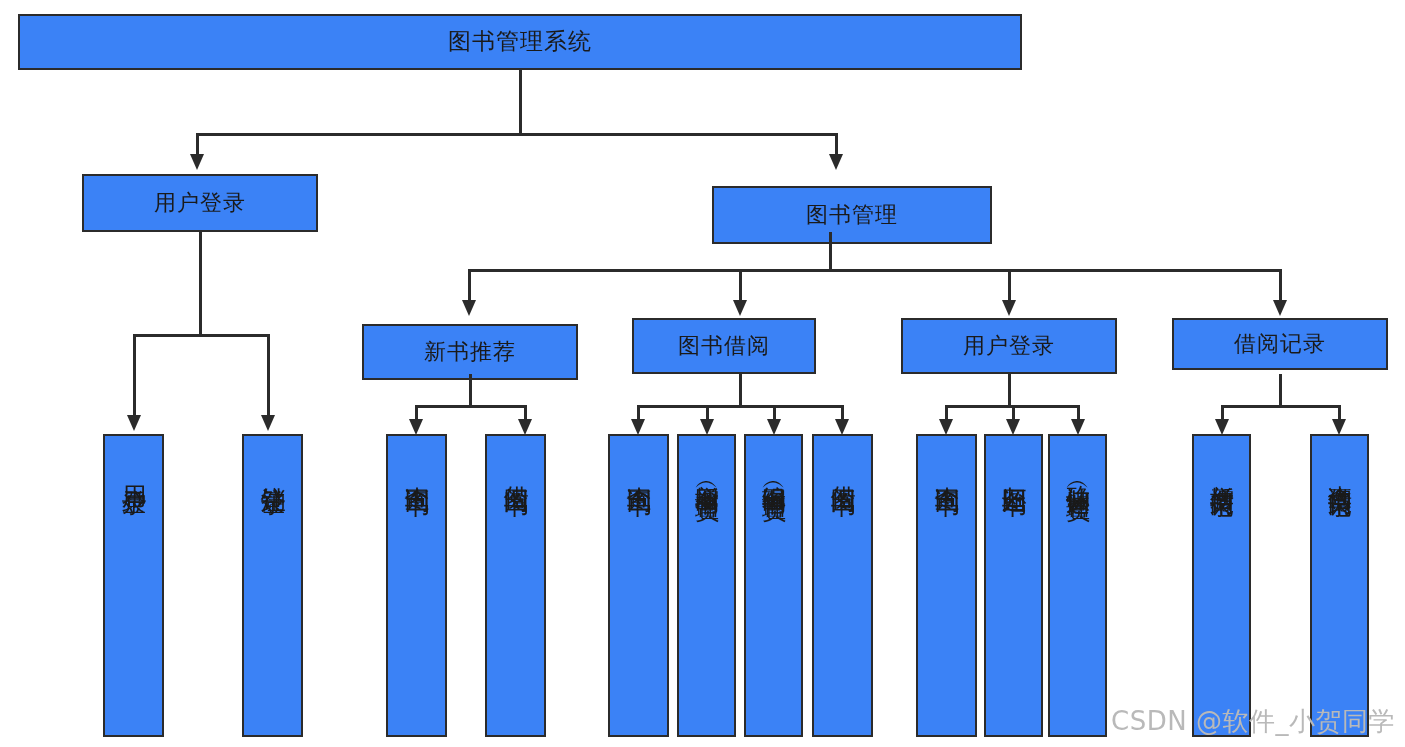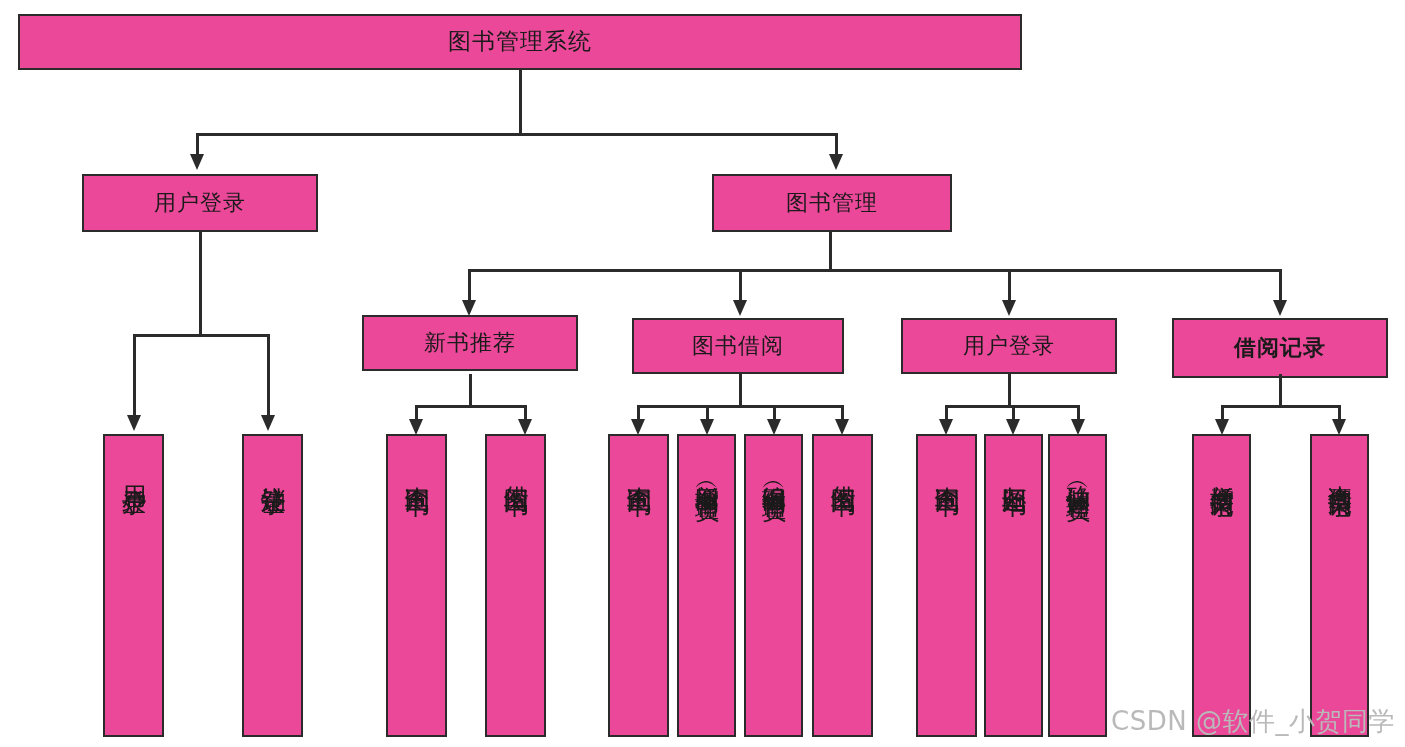--- a/index.html
+++ b/index.html
@@ -6,21 +6,21 @@
   html,body{margin:0;padding:0;background:#ffffff;}
   body{
     font-family:"DejaVu Sans","Liberation Sans",sans-serif;
     width:1405px;height:747px;position:relative;overflow:hidden;
   }
   #diagram{position:absolute;left:0;top:0;width:1405px;height:747px;}
 
   .node{
     position:absolute;
     box-sizing:border-box;
-    background:#ec4899;
+    background:#3b82f6;
     border:2.5px solid #2b2b2b;
     display:flex;
     align-items:center;
     justify-content:center;
     color:#1a1a1a;
   }
   .node .label{
     display:block;
     text-align:center;
     line-height:1.18;
@@ -87,21 +87,21 @@
   <div class="ln v" style="left:196px;top:133px;height:23px;"></div>
   <div class="arrow" style="left:190px;top:154px;"></div>
 
   <div class="ln v" style="left:835px;top:133px;height:23px;"></div>
   <div class="arrow" style="left:829px;top:154px;"></div>
 
   <div class="node horiz" style="left:82px;top:174px;width:236px;height:58px;">
     <span class="label">用户登录</span>
   </div>
 
-  <div class="node horiz" style="left:712px;top:174px;width:240px;height:58px;justify-content:center;">
+  <div class="node horiz" style="left:712px;top:186px;width:280px;height:58px;justify-content:center;">
     <span class="label">图书管理</span>
   </div>
 
   <div class="ln v" style="left:199px;top:232px;height:103px;"></div>
   <div class="ln h" style="left:133px;top:334px;width:134px;"></div>
   <div class="ln v" style="left:133px;top:334px;height:83px;"></div>
   <div class="arrow" style="left:127px;top:415px;"></div>
   <div class="ln v" style="left:267px;top:334px;height:83px;"></div>
   <div class="arrow" style="left:261px;top:415px;"></div>
 
@@ -113,30 +113,30 @@
 
   <div class="ln v" style="left:739px;top:269px;height:33px;"></div>
   <div class="arrow" style="left:733px;top:300px;"></div>
 
   <div class="ln v" style="left:1008px;top:269px;height:33px;"></div>
   <div class="arrow" style="left:1002px;top:300px;"></div>
 
   <div class="ln v" style="left:1279px;top:269px;height:33px;"></div>
   <div class="arrow" style="left:1273px;top:300px;"></div>
 
-  <div class="node horiz" style="left:362px;top:315px;width:216px;height:56px;">
+  <div class="node horiz" style="left:362px;top:324px;width:216px;height:56px;">
     <span class="label">新书推荐</span>
   </div>
-  <div class="node horiz" style="left:632px;top:318px;width:212px;height:56px;">
+  <div class="node horiz" style="left:632px;top:318px;width:184px;height:56px;">
     <span class="label">图书借阅</span>
   </div>
   <div class="node horiz" style="left:901px;top:318px;width:216px;height:56px;">
     <span class="label">用户登录</span>
   </div>
-  <div class="node horiz" style="left:1172px;top:318px;width:216px;height:60px;font-weight:bold;">
+  <div class="node horiz" style="left:1172px;top:318px;width:216px;height:52px;">
     <span class="label">借阅记录</span>
   </div>
 
   <div class="ln v" style="left:469px;top:374px;height:32px;"></div>
   <div class="ln h" style="left:415px;top:405px;width:110px;"></div>
   <div class="ln v" style="left:415px;top:405px;height:16px;"></div>
   <div class="arrow" style="left:409px;top:419px;"></div>
   <div class="ln v" style="left:524px;top:405px;height:16px;"></div>
   <div class="arrow" style="left:518px;top:419px;"></div>
 

